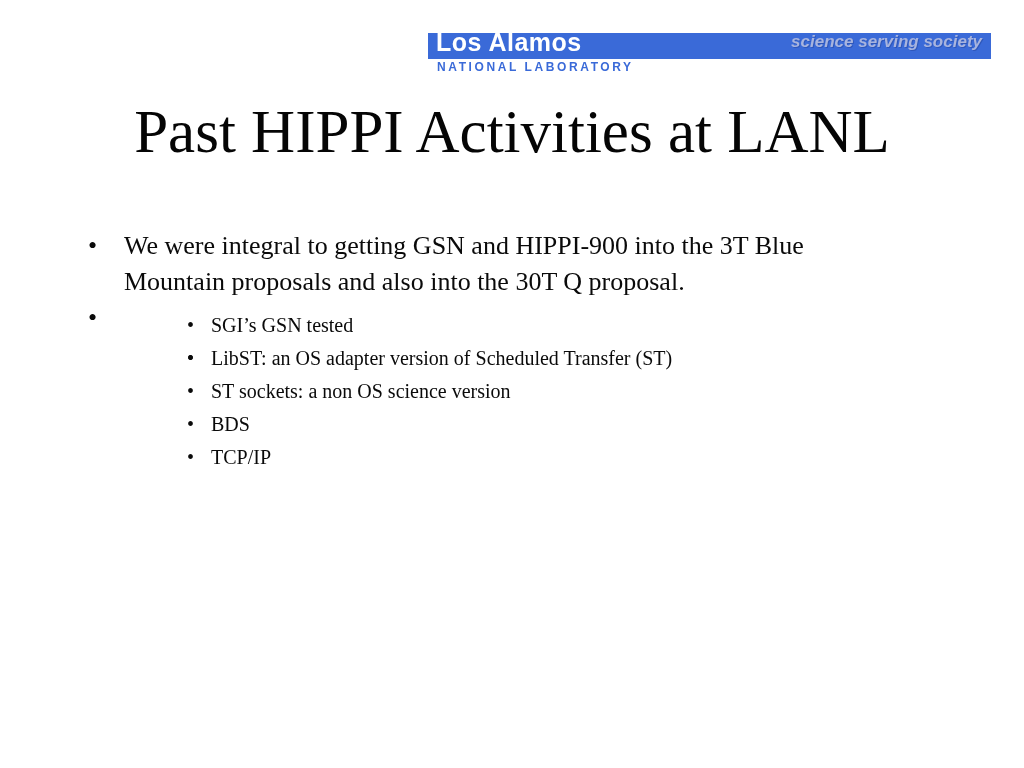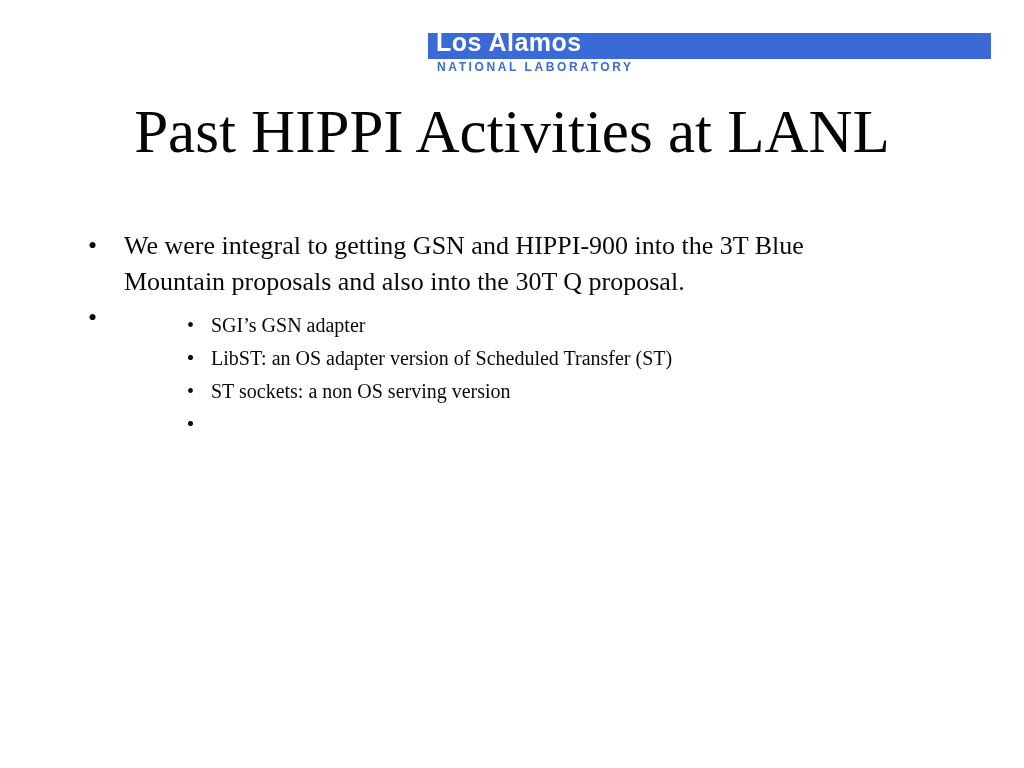--- a/index.html
+++ b/index.html
@@ -122,54 +122,57 @@
     max-width: 620px;
   }
 </style>
 </head>
 <body>
 
 <div class="slide">
 
   <div class="banner">
     <span class="logo-text">Los Alamos</span>
+    <span class="tagline">science serving society</span>
   </div>
   <div class="logo-subtext">NATIONAL LABORATORY</div>
 
   <h1 class="slide-title">Past HIPPI Activities at LANL</h1>
 
   <div class="content">
 
     <div class="bullet-row">
       <span class="marker">•</span>
       <span class="btext">We were integral to getting GSN and HIPPI-900 into the 3T Blue Mountain proposals and also into the 30T Q proposal.</span>
     </div>
 
     <div class="bullet-row">
       <span class="marker">•</span>
     </div>
 
     <div class="sub-list">
       <div class="sub-row">
         <span class="marker">•</span>
-        <span class="btext">SGI’s GSN adapter</span>
+        <span class="btext">SGI’s GSN tested</span>
       </div>
       <div class="sub-row">
         <span class="marker">•</span>
       </div>
       <div class="sub-row">
         <span class="marker">•</span>
         <span class="btext">LibST: an OS adapter version of Scheduled Transfer (ST)</span>
       </div>
       <div class="sub-row">
         <span class="marker">•</span>
-        <span class="btext">ST sockets: a non OS serving version</span>
+        <span class="btext">ST sockets: a non OS science version</span>
       </div>
       <div class="sub-row">
         <span class="marker">•</span>
+        <span class="btext">BDS</span>
       </div>
       <div class="sub-row">
         <span class="marker">•</span>
+        <span class="btext">TCP/IP</span>
       </div>
     </div>
 
   </div>
 </div>
 
 </body></html>

